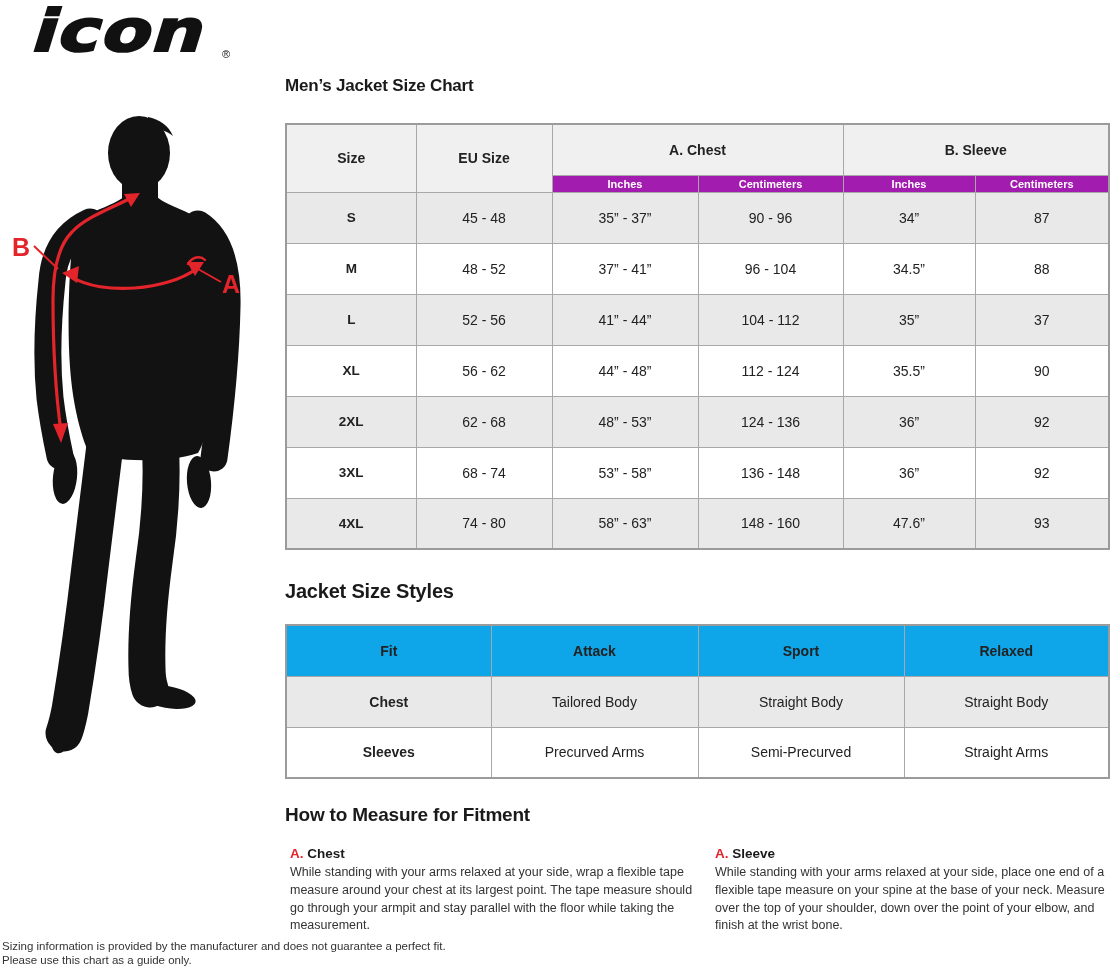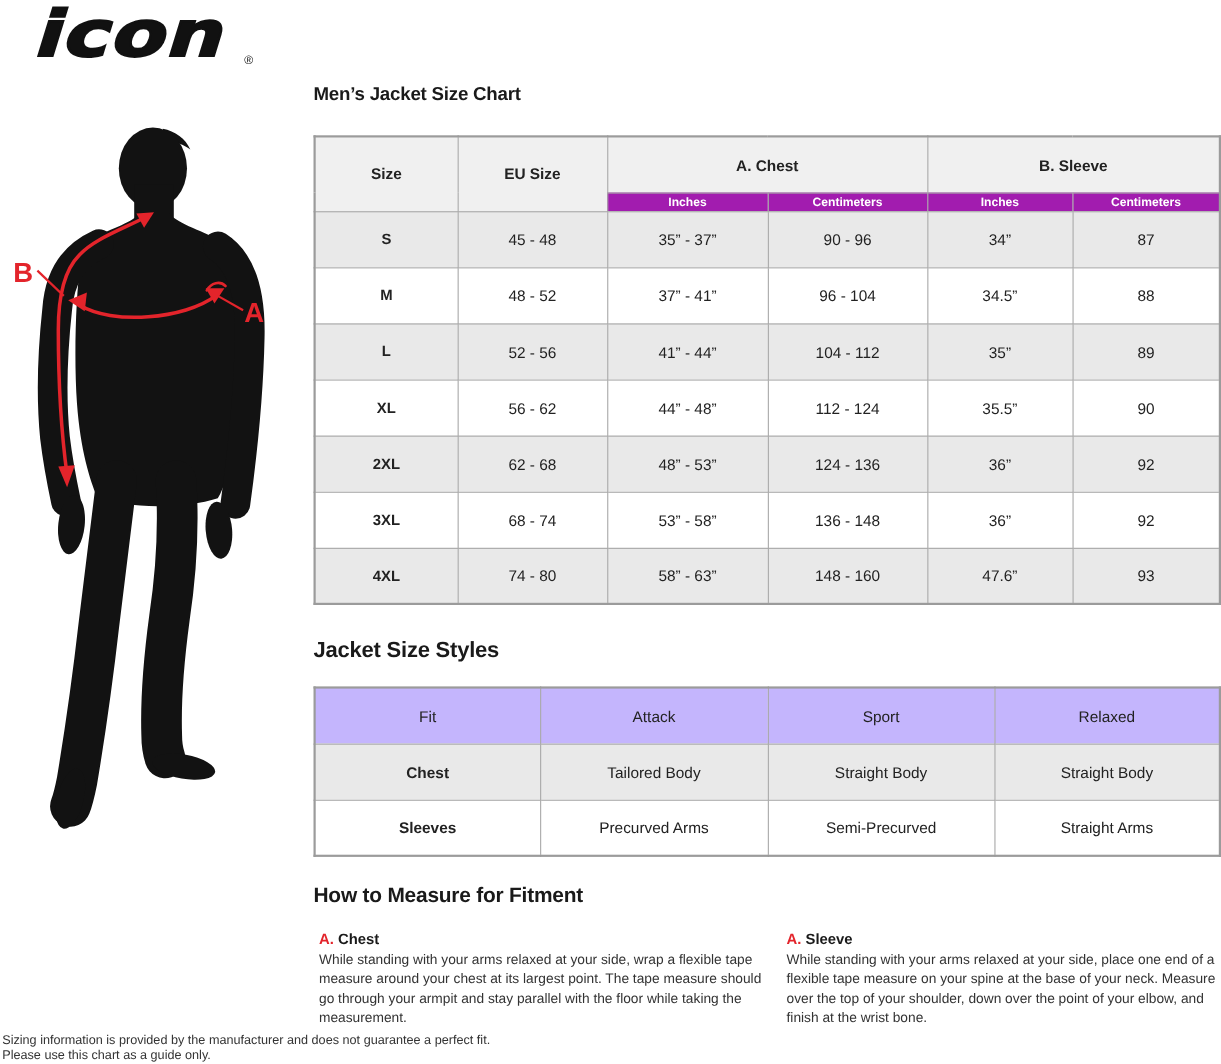--- a/index.html
+++ b/index.html
@@ -27,21 +27,21 @@
   th, td { border:1px solid #a8a8a8; text-align:center; vertical-align:middle;
            font-size:14px; color:#222; padding:0 4px; }
   #size-table .group-row th { height:51px; background:#f0f0f0; font-weight:bold; }
   #size-table .unit-row th  { height:17px; background:#a21caf; color:#fff;
                               font-size:11px; font-weight:bold; }
   #size-table tbody td { height:51px; font-weight:normal; }
   #size-table tbody td.cell-size { font-weight:bold; font-size:13.5px; }
   #size-table tbody tr:nth-child(odd) td { background:#e9e9e9; }
   #size-table tbody tr:nth-child(even) td { background:#ffffff; }
 
-  #styles-table th { height:51px; background:#c4b5fd; font-weight:normal; }
+  #styles-table th { height:51px; background:#0ea5e9; font-weight:bold; }
   #styles-table td { height:51px; }
   #styles-table tr.row-chest td { background:#e9e9e9; }
   #styles-table tr.row-sleeves td { background:#ffffff; }
   #styles-table td.cell-fitlabel { font-weight:bold; }
 
   
   .measure-item { position:absolute; top:846px; }
   #measure-chest  { left:290px; width:412px; }
   #measure-sleeve { left:715px; width:396px; }
   .mi-head { font-size:13.5px; font-weight:bold; color:#1a1a1a; margin-bottom:3px; }
@@ -146,21 +146,21 @@
         <td>96 - 104</td>
         <td>34.5”</td>
         <td>88</td>
       </tr>
       <tr>
         <td class="cell-size">L</td>
         <td>52 - 56</td>
         <td>41” - 44”</td>
         <td>104 - 112</td>
         <td>35”</td>
-        <td>89</td>
+        <td>37</td>
       </tr>
       <tr>
         <td class="cell-size">XL</td>
         <td>56 - 62</td>
         <td>44” - 48”</td>
         <td>112 - 124</td>
         <td>35.5”</td>
         <td>90</td>
       </tr>
       <tr>

